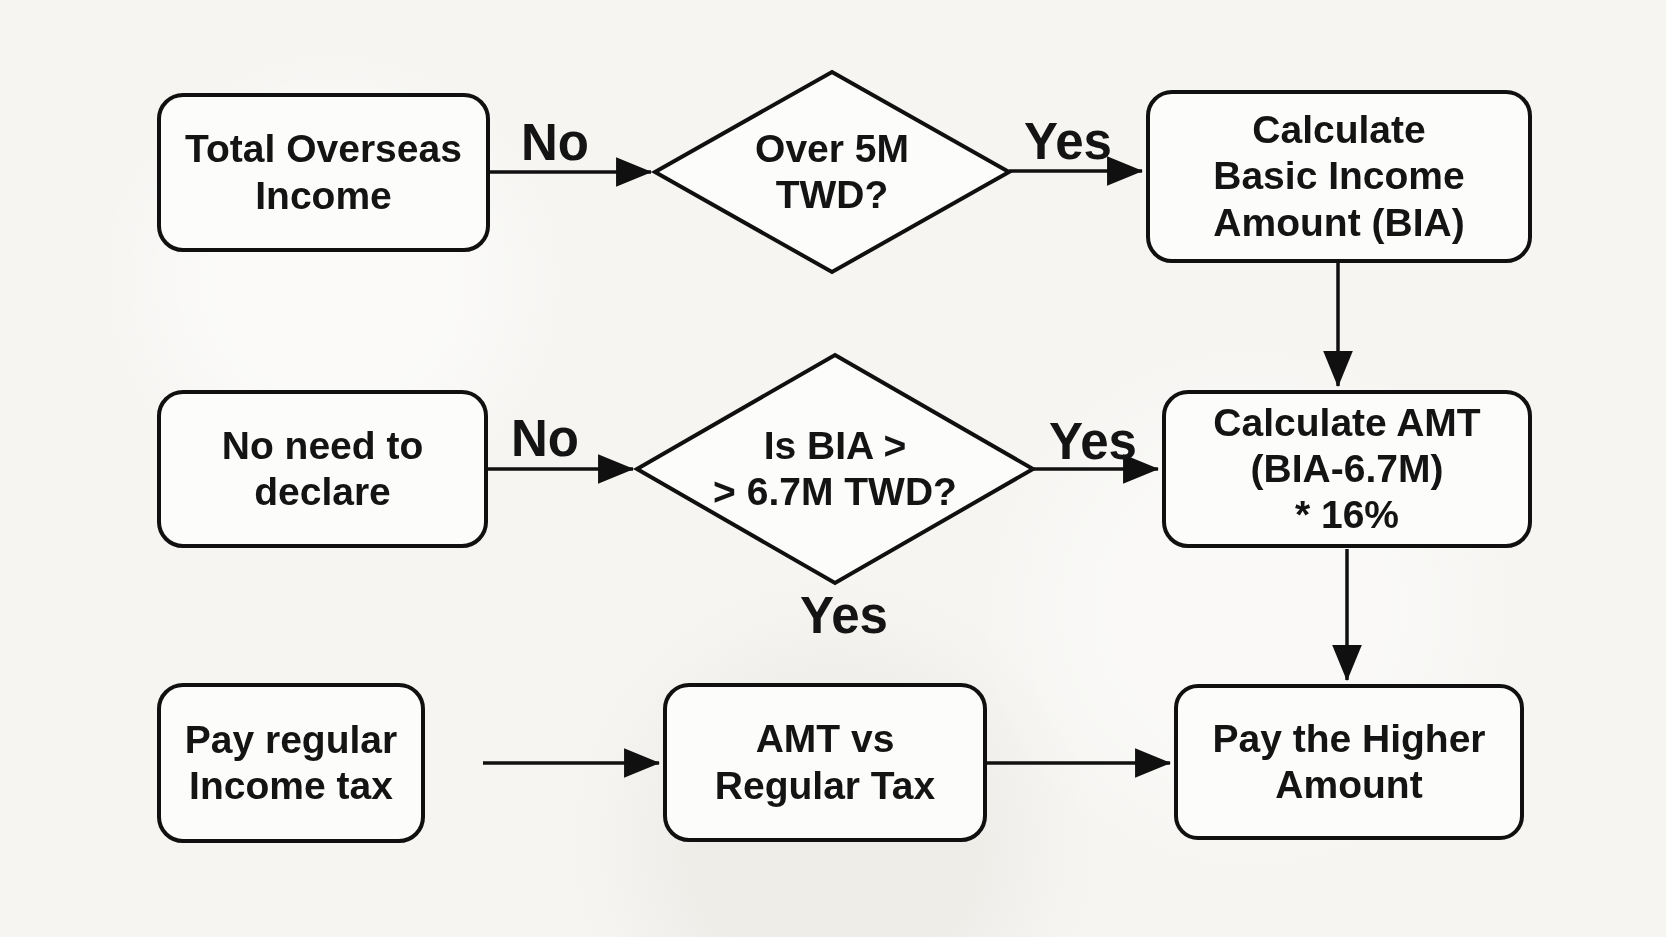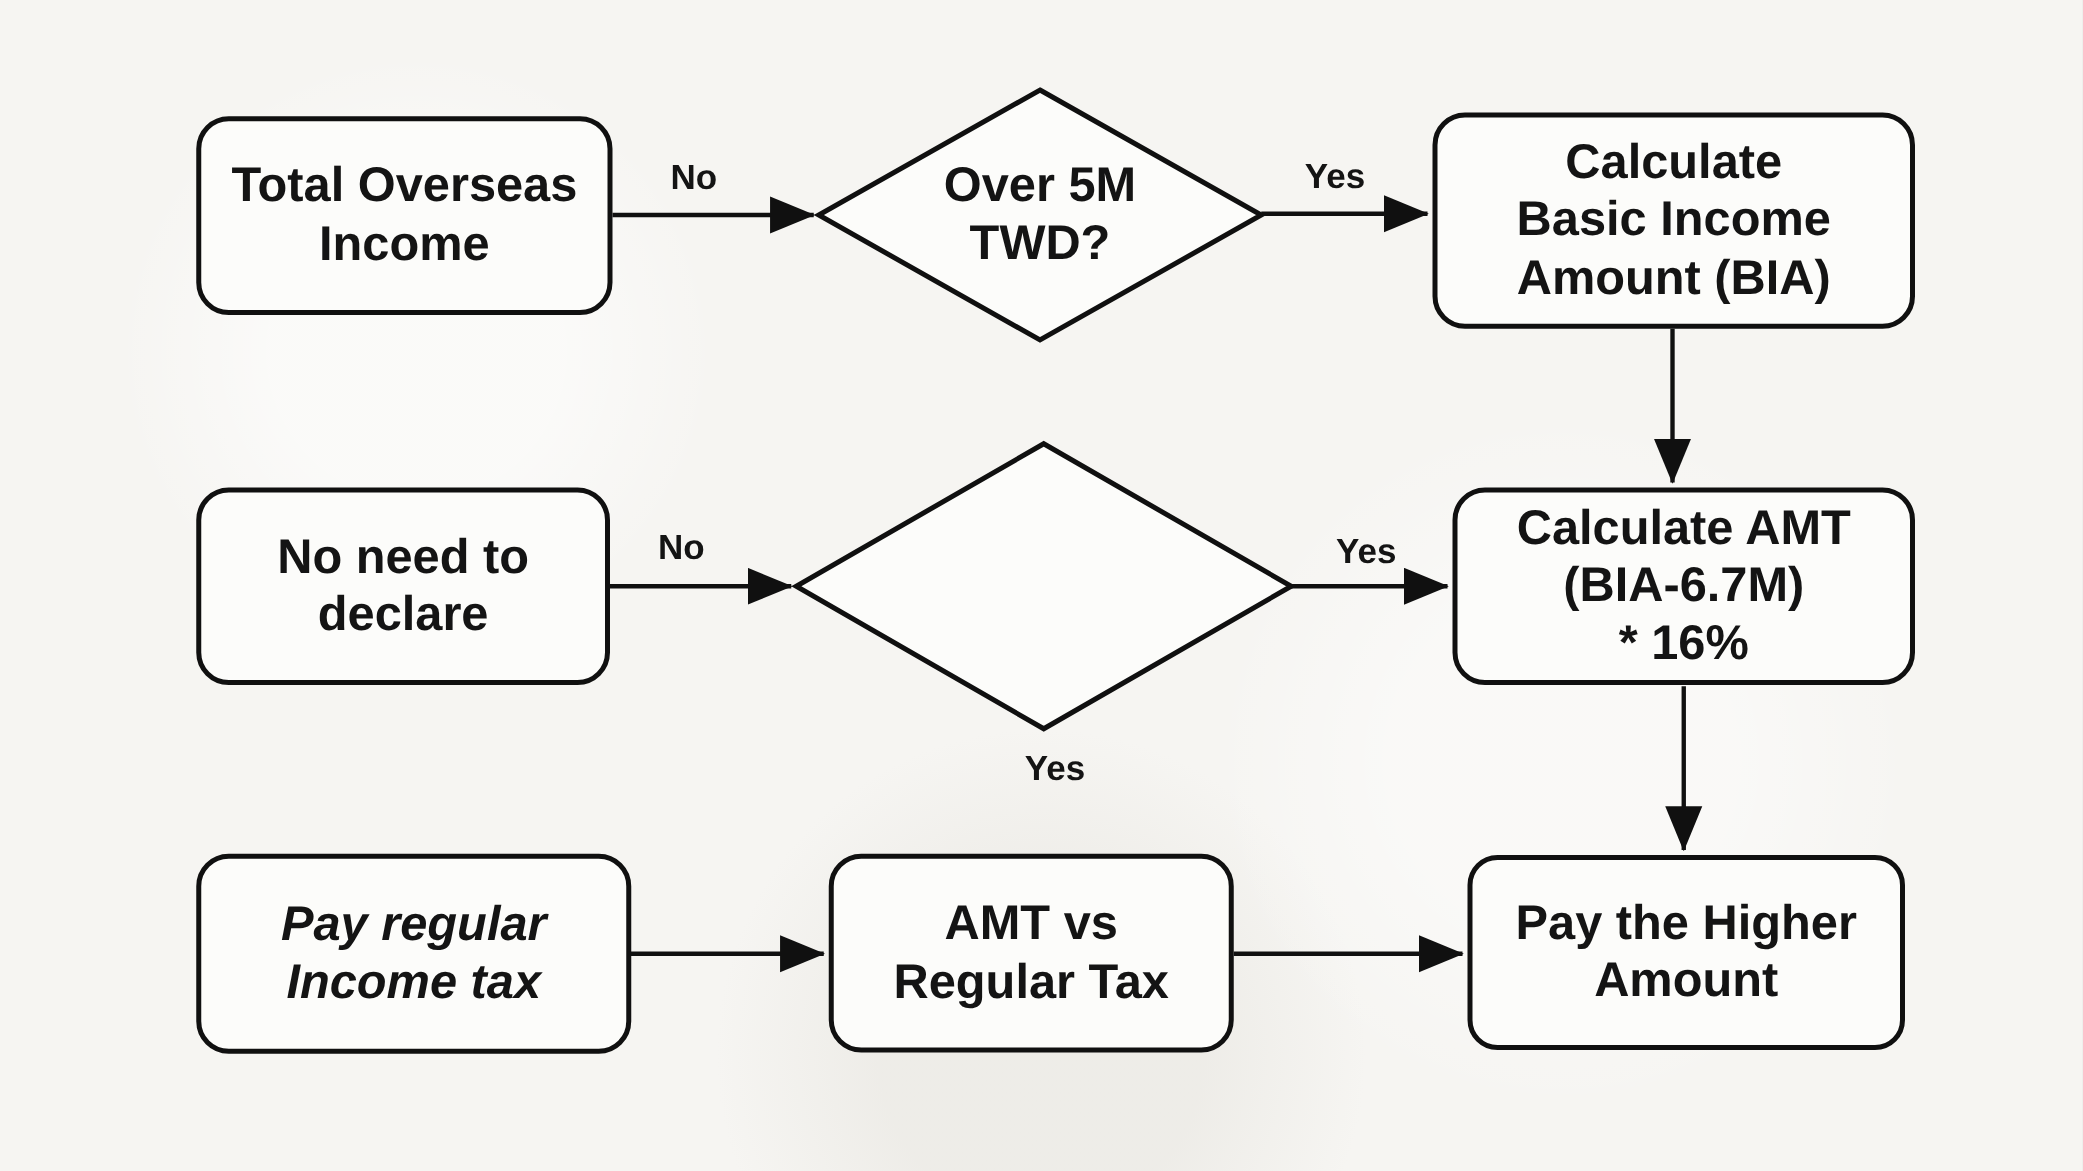--- a/index.html
+++ b/index.html
@@ -70,21 +70,21 @@
     text-align: center;
     font-size: 39px;
     font-weight: bold;
     line-height: 1.18;
   }
   .edge-label {
     position: absolute;
     display: flex;
     align-items: center;
     justify-content: center;
-    font-size: 28px;
+    font-size: 51px;
     font-weight: bold;
   }
 </style>
 </head>
 <body>
 
 <div class="canvas">
 
   <svg class="edges" viewBox="0 0 1666 937" xmlns="http://www.w3.org/2000/svg">
     <defs>
@@ -120,28 +120,32 @@
     <span class="node-label">No need to
 declare</span>
   </div>
 
   <div class="node" style="left:1146px; top:90px; width:386px; height:173px;">
     <span class="node-label">Calculate
 Basic Income
 Amount (BIA)</span>
   </div>
 
+  <div class="diamond-label" style="left:655px; top:399px; width:360px; height:140px;">
+    <span class="node-label">Is BIA &gt;
+&gt; 6.7M TWD?</span>
+  </div>
 
   <div class="node" style="left:1162px; top:390px; width:370px; height:158px;">
     <span class="node-label">Calculate AMT
 (BIA-6.7M)
 * 16%</span>
   </div>
 
-  <div class="node" style="left:157px; top:683px; width:348px; height:160px;font-style:italic;">
+  <div class="node" style="left:157px; top:683px; width:268px; height:160px;">
     <span class="node-label">Pay regular
 Income tax</span>
   </div>
 
   <div class="node" style="left:663px; top:683px; width:324px; height:159px;">
     <span class="node-label">AMT vs
 Regular Tax</span>
   </div>
 
   <div class="node" style="left:1174px; top:684px; width:350px; height:156px;border-radius:24px;">

